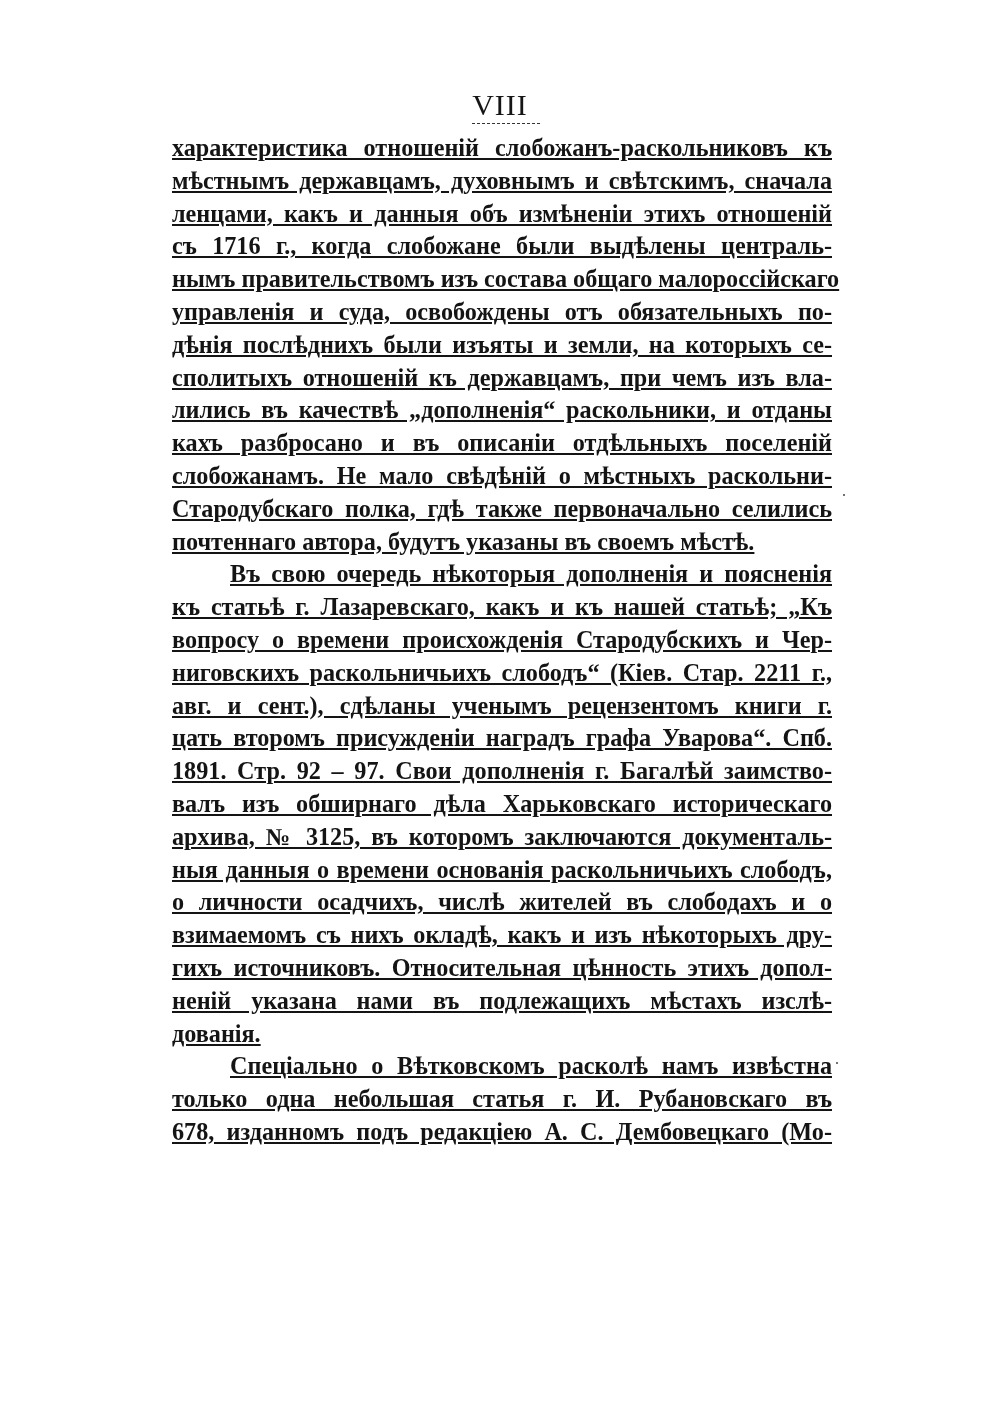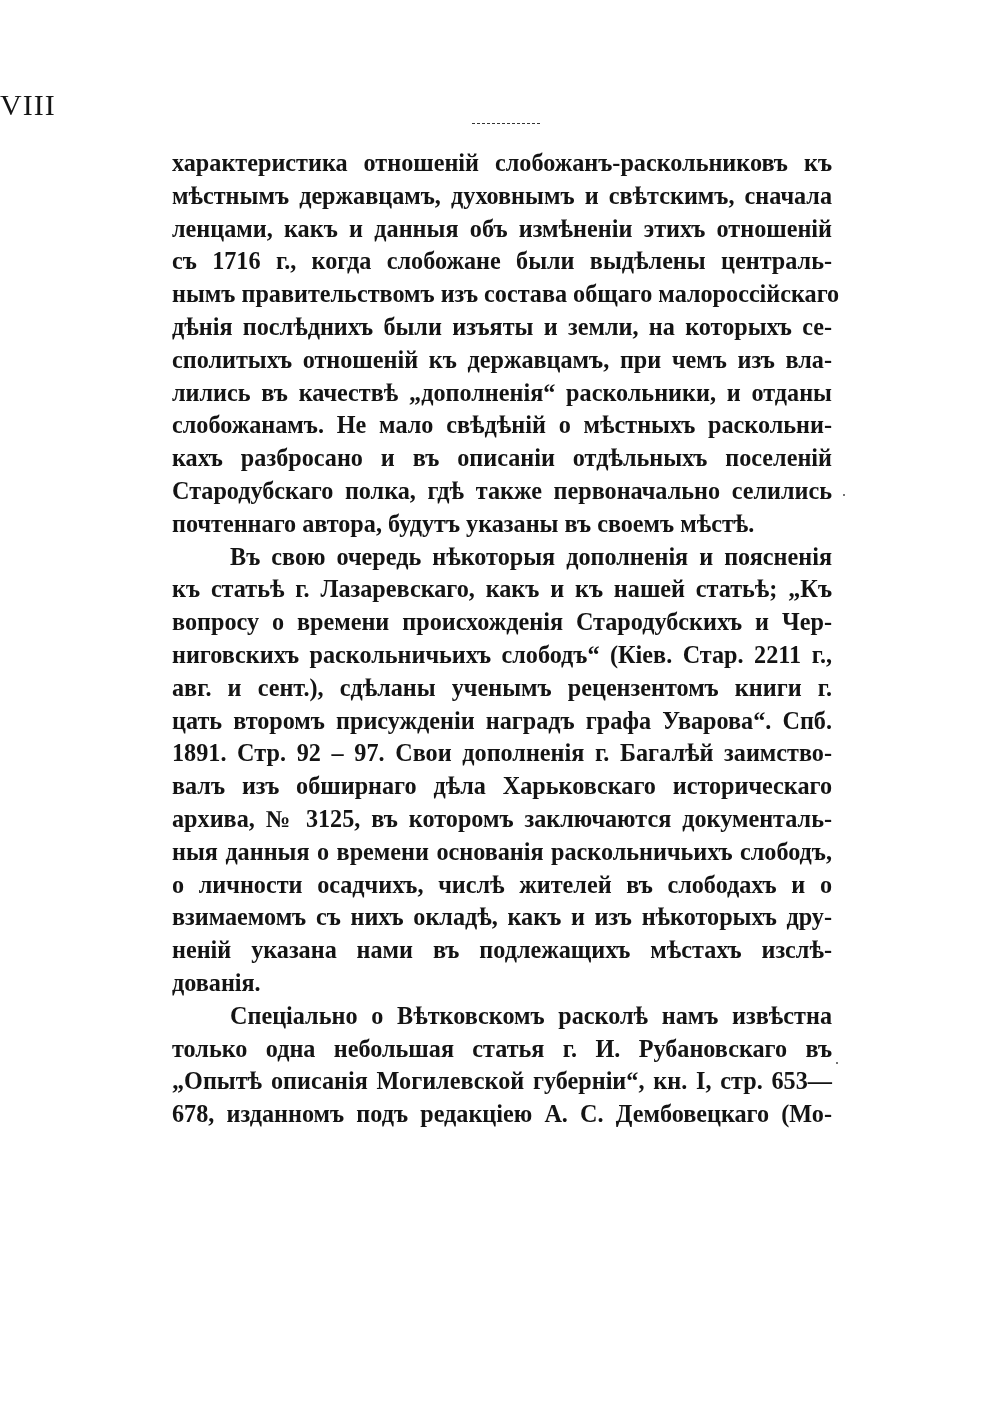--- a/index.html
+++ b/index.html
@@ -1,29 +1,29 @@
 <!DOCTYPE html>
 <html><head>
 <meta charset="utf-8">
 <style>
   html, body { margin: 0; padding: 0; background: #ffffff; }
   body { width: 1000px; height: 1418px; position: relative; overflow: hidden; }
   .page { position: absolute; left: 0; top: 0; width: 1000px; height: 1418px; background: #ffffff; }
   .folio {
-    position: absolute; left: 0; top: 88px; width: 1000px; text-align: left;
+    position: absolute; left: 0; top: 88px; width: 1000px; text-align: center;
     font-family: "Liberation Serif", serif; font-size: 30px; color: #151515; letter-spacing: 1px;
   }
   .folio-rule {
     position: absolute; left: 472px; top: 123px; width: 68px; height: 0;
     border-top: 1px dashed #333;
   }
   .body-text {
-    position: absolute; left: 172px; top: 147px; width: 660px;
+    position: absolute; left: 172px; top: 132px; width: 660px;
     font-family: "Liberation Serif", serif; font-size: 24.2px; line-height: 32.8px;
-    color: #141414; font-weight: bold;
+    color: #141414; font-weight: bold; text-decoration: underline;
   }
   .line {
     display: block; white-space: nowrap; text-align: justify; text-align-last: justify;
     height: 32.8px;
   }
   .line.last { text-align-last: left; }
   .line.indent { padding-left: 58px; }
   .speck { position: absolute; width: 2px; height: 2px; background: #444; border-radius: 1px; }
 </style>
 </head>
@@ -34,49 +34,50 @@
   <div class="folio-rule"></div>
 
   <div class="body-text">
 
     <div>
       <span class="line">характеристика отношеній слобожанъ-раскольниковъ къ</span>
       <span class="line">мѣстнымъ державцамъ, духовнымъ и свѣтскимъ, сначала</span>
       <span class="line">ленцами, какъ и данныя объ измѣненіи этихъ отношеній</span>
       <span class="line">съ 1716 г., когда слобожане были выдѣлены централь-</span>
       <span class="line">нымъ правительствомъ изъ состава общаго малороссійскаго</span>
+      <span class="line">управленія и суда, освобождены отъ обязательныхъ по-</span>
       <span class="line">дѣнія послѣднихъ были изъяты и земли, на которыхъ се-</span>
       <span class="line">сполитыхъ отношеній къ державцамъ, при чемъ изъ вла-</span>
       <span class="line">лились въ качествѣ „дополненія“ раскольники, и отданы</span>
+      <span class="line">кахъ разбросано и въ описаніи отдѣльныхъ поселеній</span>
       <span class="line">слобожанамъ. Не мало свѣдѣній о мѣстныхъ раскольни-</span>
-      <span class="line">кахъ разбросано и въ описаніи отдѣльныхъ поселеній</span>
       <span class="line">Стародубскаго полка, гдѣ также первоначально селились</span>
       <span class="line last">почтеннаго автора, будутъ указаны въ своемъ мѣстѣ.</span>
     </div>
 
     <div>
       <span class="line indent">Въ свою очередь нѣкоторыя дополненія и поясненія</span>
       <span class="line">къ статьѣ г. Лазаревскаго, какъ и къ нашей статьѣ; „Къ</span>
       <span class="line">вопросу о времени происхожденія Стародубскихъ и Чер-</span>
       <span class="line">ниговскихъ раскольничьихъ слободъ“ (Кіев. Стар. 2211 г.,</span>
       <span class="line">авг. и сент.), сдѣланы ученымъ рецензентомъ книги г.</span>
       <span class="line">цать второмъ присужденіи наградъ графа Уварова“. Спб.</span>
       <span class="line">1891. Стр. 92 – 97. Свои дополненія г. Багалѣй заимство-</span>
       <span class="line">валъ изъ обширнаго дѣла Харьковскаго историческаго</span>
       <span class="line">архива, № 3125, въ которомъ заключаются документаль-</span>
       <span class="line">ныя данныя о времени основанія раскольничьихъ слободъ,</span>
       <span class="line">о личности осадчихъ, числѣ жителей въ слободахъ и о</span>
       <span class="line">взимаемомъ съ нихъ окладѣ, какъ и изъ нѣкоторыхъ дру-</span>
+      <span class="line">гихъ источниковъ. Относительная цѣнность этихъ допол-</span>
       <span class="line">неній указана нами въ подлежащихъ мѣстахъ изслѣ-</span>
       <span class="line last">дованія.</span>
     </div>
 
     <div>
       <span class="line indent">Спеціально о Вѣтковскомъ расколѣ намъ извѣстна</span>
       <span class="line">только одна небольшая статья г. И. Рубановскаго въ</span>
-      <span class="line">„Опытѣ описанія Могилевской губерніи“, кн. I, стр. 653—</span>
       <span class="line">678, изданномъ подъ редакціею А. С. Дембовецкаго (Мо-</span>
     </div>
   </div>
 
   <div class="speck" style="left:843px; top:494px;"></div>
   <div class="speck" style="left:836px; top:1062px;"></div>
 </div>
 
 </body></html>

